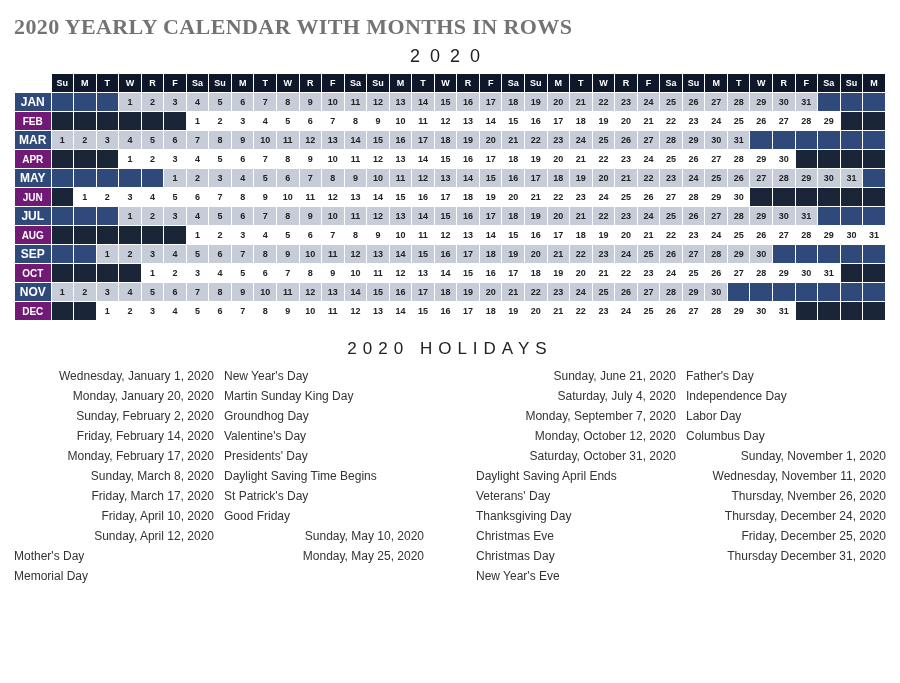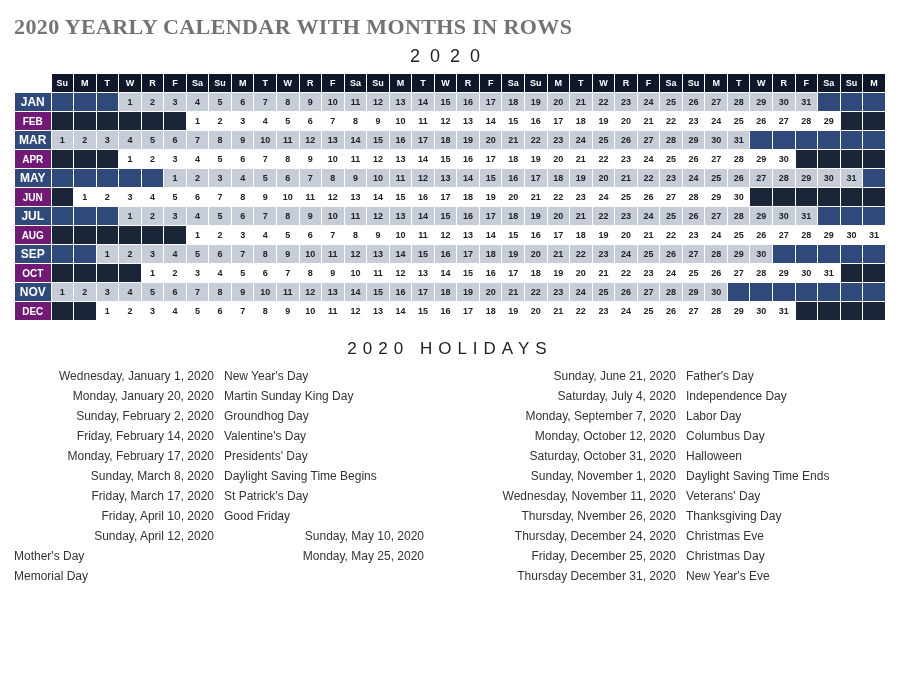--- a/index.html
+++ b/index.html
@@ -628,23 +628,22 @@
   <div class="hol-col">
       <div class="hol-date">Sunday, June 21, 2020</div>
       <div class="hol-name">Father's Day</div>
       <div class="hol-date">Saturday, July 4, 2020</div>
       <div class="hol-name">Independence Day</div>
       <div class="hol-date">Monday, September 7, 2020</div>
       <div class="hol-name">Labor Day</div>
       <div class="hol-date">Monday, October 12, 2020</div>
       <div class="hol-name">Columbus Day</div>
       <div class="hol-date">Saturday, October 31, 2020</div>
-      <div class="hol-name">Halloween</div>
       <div class="hol-date">Sunday, November 1, 2020</div>
-      <div class="hol-name">Daylight Saving Time Ends</div>
+      <div class="hol-name">Daylight Saving April Ends</div>
       <div class="hol-date">Wednesday, November 11, 2020</div>
       <div class="hol-name">Veterans' Day</div>
       <div class="hol-date">Thursday, Nvember 26, 2020</div>
       <div class="hol-name">Thanksgiving Day</div>
       <div class="hol-date">Thursday, December 24, 2020</div>
       <div class="hol-name">Christmas Eve</div>
       <div class="hol-date">Friday, December 25, 2020</div>
       <div class="hol-name">Christmas Day</div>
       <div class="hol-date">Thursday December 31, 2020</div>
       <div class="hol-name">New Year's Eve</div>

